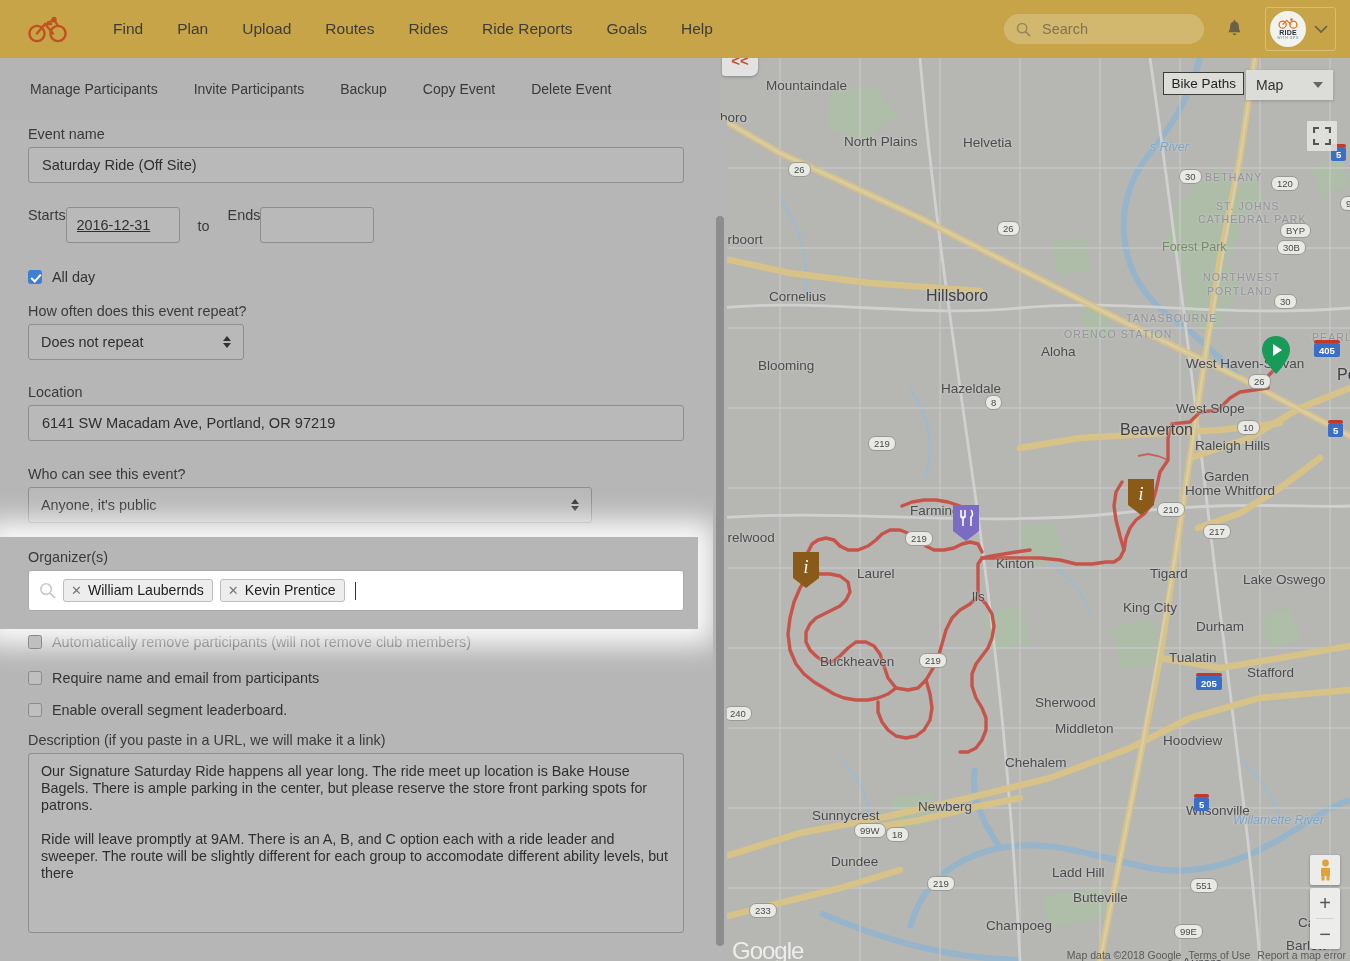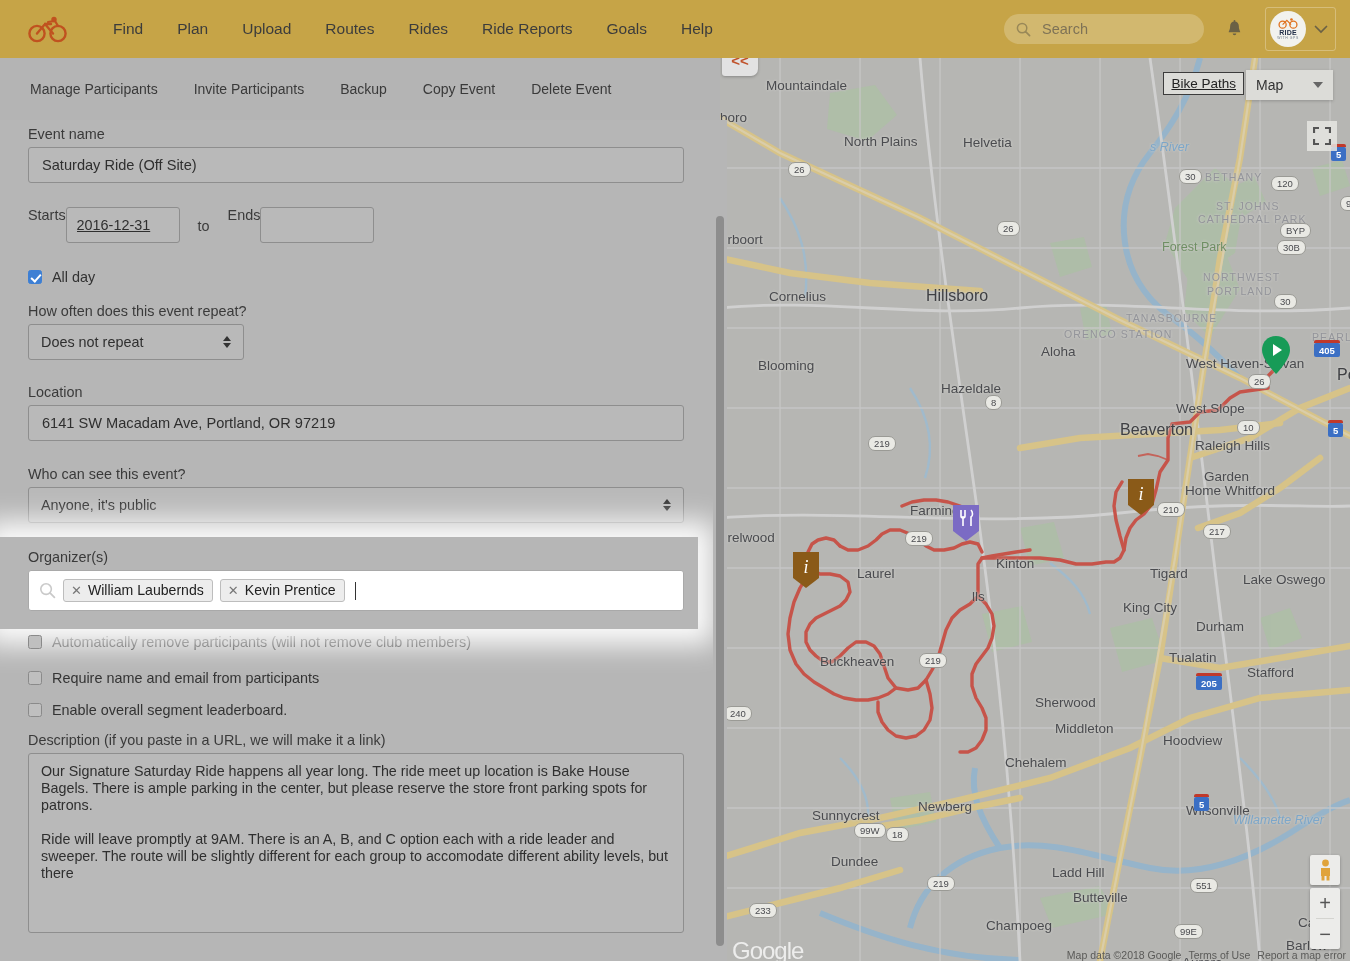--- a/index.html
+++ b/index.html
@@ -193,21 +193,21 @@
   .collapse-btn {
     position: absolute; left: 2px; top: -14px; width: 36px; height: 32px;
     background: #e2e2e2; border-radius: 3px 7px 7px 3px;
     display:flex; align-items:center; justify-content:center;
     color: #c0522b; font-size: 15px; font-weight: bold; cursor: pointer; z-index: 22;
     box-shadow: 0 1px 3px rgba(0,0,0,.25);
   }
   .bike-paths-btn {
     position: absolute; right: 106px; top: 14px;
     background: #dcdcd8; border: 1.5px solid #3c3c3c; color: #222;
-    font-size: 13.5px; padding: 3px 7px; cursor: pointer; z-index: 22; text-decoration: underline;
+    font-size: 13.5px; padding: 3px 7px; cursor: pointer; z-index: 22;
   }
   .map-type-btn {
     position: absolute; right: 17px; top: 12px; width: 87px; height: 30px;
     background: #dcdcd8; display: flex; align-items: center;
     padding: 0 10px; font-size: 14px; color: #333; cursor: pointer; z-index: 22;
     box-shadow: 0 1px 3px rgba(0,0,0,.2);
   }
   .map-type-btn .mt-caret { margin-left: auto; width:0;height:0;border-left:5px solid transparent;border-right:5px solid transparent;border-top:6px solid #666; }
   .fullscreen-btn {
     position: absolute; right: 13px; top: 63px; width: 30px; height: 30px;
@@ -346,21 +346,21 @@
         </div>
       </div>
 
       <div class="fgroup" style="margin-bottom:25px;">
         <label class="flabel">Location</label>
         <input class="finput" value="6141 SW Macadam Ave, Portland, OR 97219" style="">
       </div>
 
       <div class="fgroup" style="margin-bottom:14px;">
         <label class="flabel">Who can see this event?</label>
-        <div class="fselect" style="width:656px;">
+        <div class="fselect" style="width:564px;">
           <span>Anyone, it's public</span>
           <span class="sel-arrows">
               <i class="ua"></i>
               <i class="da"></i>
             </span>
         </div>
       </div>
 
       <div class="organizer-zone">
         <label class="flabel">Organizer(s)</label>

